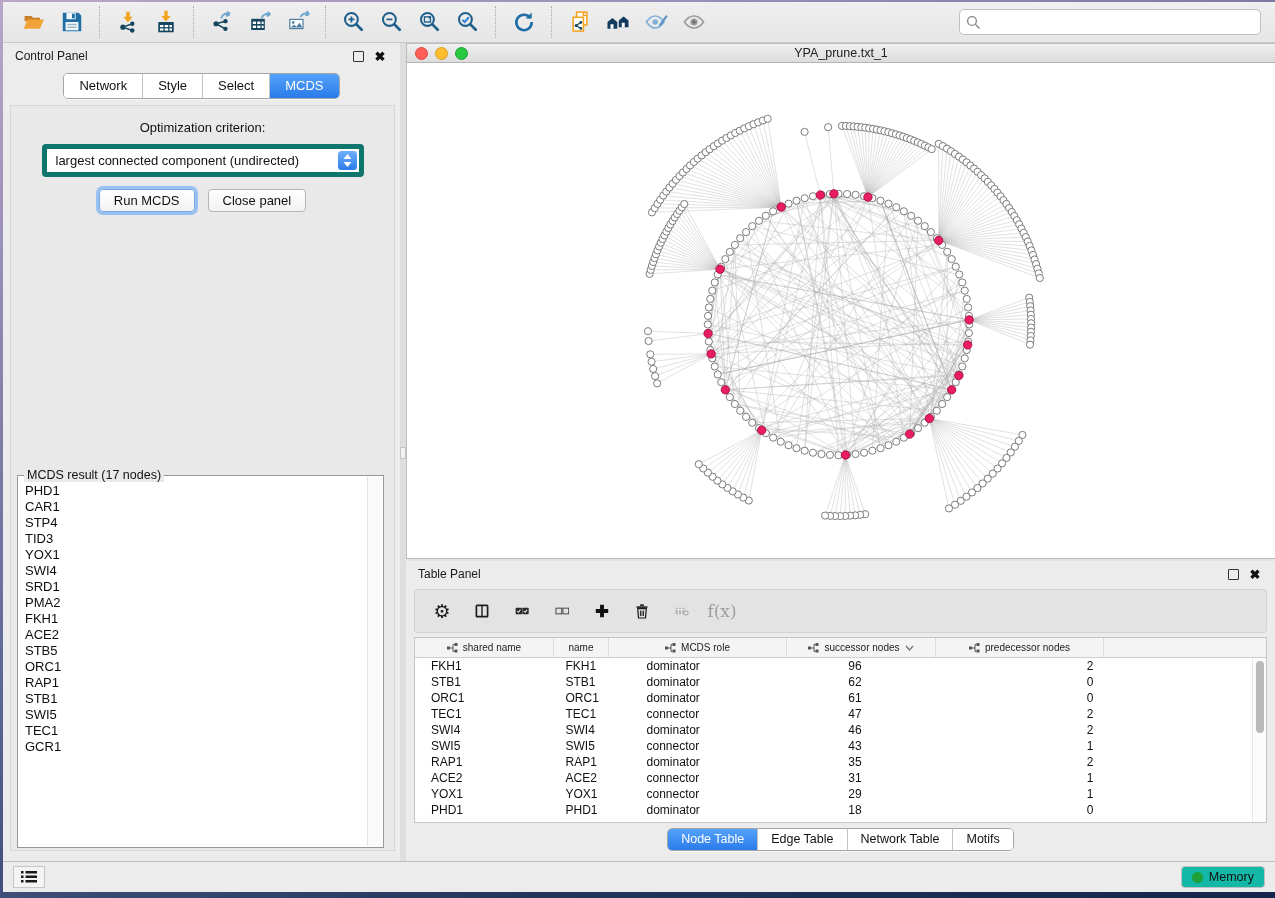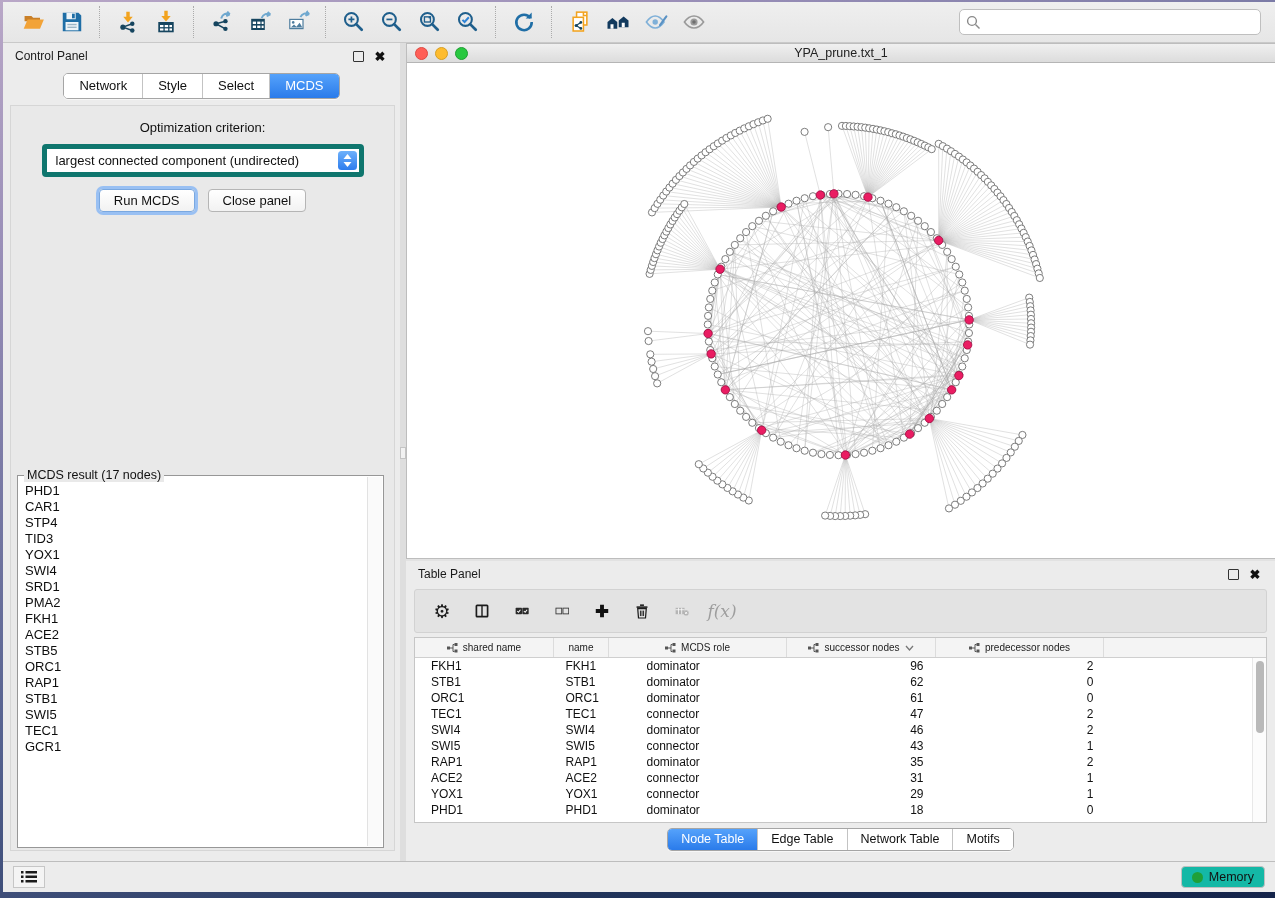--- a/index.html
+++ b/index.html
@@ -67,32 +67,32 @@
   .tl.yellow{background:#febc2e;border:0.5px solid #d79f23;}
   .tl.green{background:#28c840;border:0.5px solid #1f9e33;}
   .netwin-title{position:absolute;left:0;right:0;text-align:center;font-size:12.5px;color:#222;}
   .netcanvas{flex:1;background:#fff;min-height:0;}
 
   
   .tpanel{flex:1;background:#ececec;margin-top:2px;display:flex;flex-direction:column;min-height:0;}
   .tp-toolbar{margin:2px 8px 4px;height:42px;background:#e3e3e3;border:1px solid #d2d2d2;border-radius:3px;display:flex;align-items:center;gap:14px;padding:0 14px;flex:0 0 auto;}
   .tp-ico{display:flex;align-items:center;justify-content:center;background:transparent;border:none;width:26px;height:28px;color:#1c1c1c;}
   .tp-ico.disabled{color:#a8a8a8;}
-  .fx{font-family:"DejaVu Serif",serif;font-style:italic;font-size:17px;color:#9e9e9e;}
+  .fx{font-family:"DejaVu Serif",serif;font-size:17px;color:#9e9e9e;}
   .gear-glyph{font-size:19px;line-height:1;color:#1c1c1c;font-family:"DejaVu Sans",sans-serif;}
 
   .tbl-wrap{margin:0 8px;background:#fff;border:1px solid #c6c6c6;height:184px;position:relative;overflow:hidden;flex:0 0 auto;}
   table.ntable{border-collapse:collapse;table-layout:fixed;width:100%;}
   .ntable th{height:19px;background:#f4f4f4;border-right:1px solid #dcdcdc;border-bottom:1px solid #cfcfcf;font-weight:normal;font-size:10px;color:#222;padding:0;}
   .ntable th .th-inner{display:flex;align-items:center;justify-content:center;gap:5px;}
   .ntable td{height:16px;font-size:12px;color:#111;padding:0;white-space:nowrap;overflow:hidden;}
   td.c0{padding-left:16px;}
   td.c1{padding-left:12px;}
   td.c2{padding-left:38px;}
-  td.c3{text-align:right;padding-right:12px;}
+  td.c3{text-align:center;padding-right:12px;}
   td.c4{text-align:right;padding-right:10px;}
   th.c0{width:138px;} th.c1{width:54px;} th.c2{width:177px;} th.c3{width:148px;} th.c4{width:167px;} th.cf{border-right:none;}
   .tbl-scroll{position:absolute;top:20px;right:0;bottom:0;width:13px;background:#fcfcfc;border-left:1px solid #e8e8e8;}
   .tbl-thumb{position:absolute;top:3px;right:2px;width:8px;height:72px;border-radius:4px;background:#b9b9b9;}
 
   .tp-tabs-row{height:32px;display:flex;align-items:center;justify-content:center;flex:0 0 auto;}
   .tp-tabs-row .seg-btn{padding:3px 13px;font-size:12.5px;}
 
   
   .statusbar{height:30px;background:#ececec;border-top:1px solid #bdbdbd;display:flex;align-items:center;padding:0 10px;flex:0 0 auto;}

